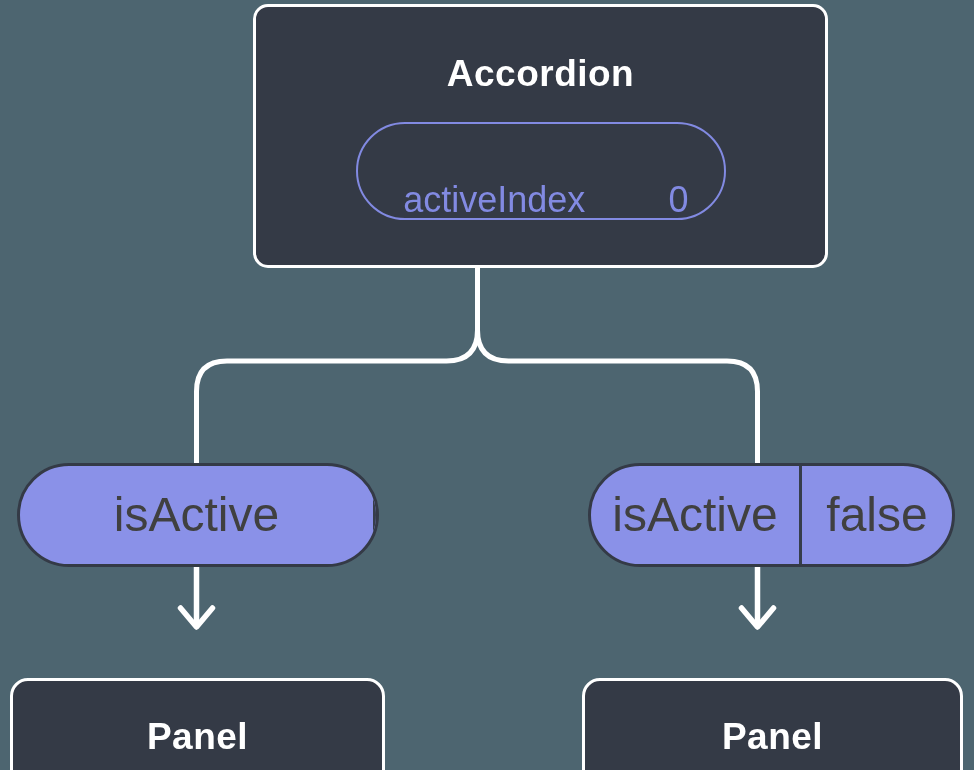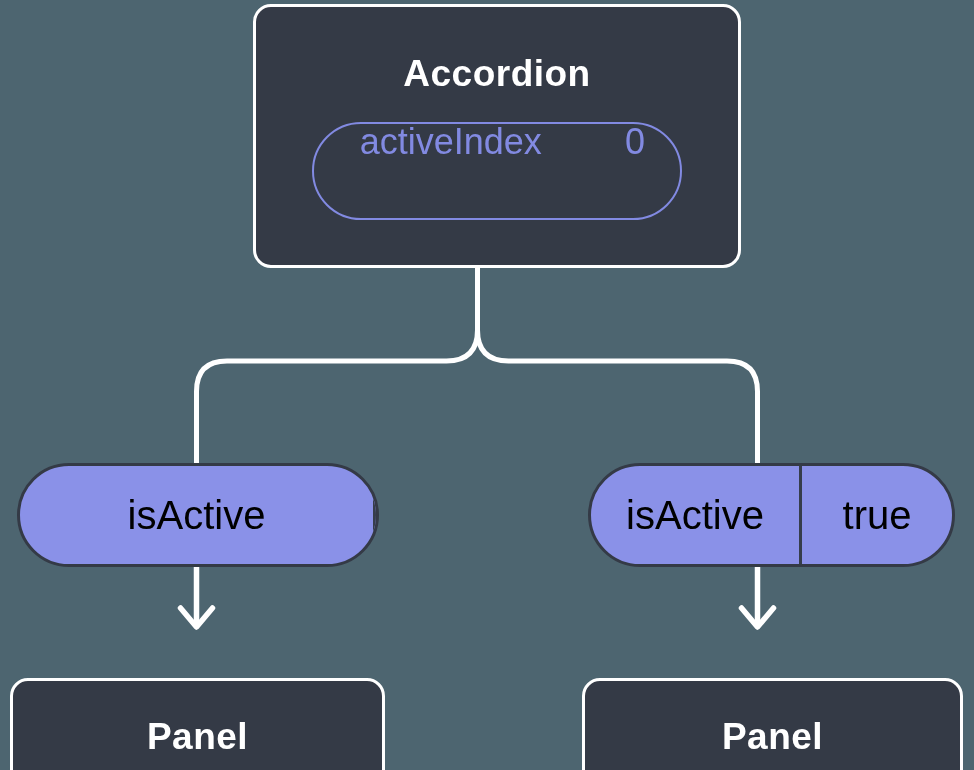--- a/index.html
+++ b/index.html
@@ -28,22 +28,23 @@
     position: absolute;
     box-sizing: border-box;
     background: #343a46;
     border: 3px solid #ffffff;
     border-radius: 18px;
     z-index: 2;
   }
   .accordion-node {
     left: 253px;
     top: 4px;
-    width: 488px;
+    width: 575px;
     height: 264px;
+    border-radius: 15px;
   }
   .node-title {
     position: absolute;
     left: 0;
     width: 100%;
     text-align: center;
     color: #ffffff;
     font-size: 37px;
     font-weight: 600;
     letter-spacing: 0.5px;
@@ -56,21 +57,21 @@
     position: absolute;
     box-sizing: border-box;
     left: 50%;
     transform: translateX(-50%);
     top: 115px;
     width: 370px;
     height: 98px;
     border: 2.5px solid #828ae2;
     border-radius: 49px;
     display: flex;
-    align-items: flex-start;
+    align-items: flex-end;
     overflow: hidden;
   }
   .state-pill .seg {
     display: flex;
     align-items: center;
     justify-content: center;
     color: #828ae2;
     font-size: 36px;
     line-height: 1;
   }
@@ -88,22 +89,22 @@
     border-radius: 52px;
     display: flex;
     align-items: stretch;
     overflow: hidden;
     z-index: 2;
   }
   .prop-pill .seg {
     display: flex;
     align-items: center;
     justify-content: center;
-    color: #000000;
-    font-size: 40px;
+    color: #404040;
+    font-size: 48px;
     line-height: 1;
   }
   .prop-pill .seg.name { flex: 1; }
   .prop-pill .divider {
     width: 3px;
     background: #363d4b;
   }
   .prop-pill-left {
     left: 17px;
     top: 463px;
@@ -164,21 +165,21 @@
   </div>
 
   <div class="prop-pill prop-pill-left">
     <div class="seg name">isActive</div>
     <div class="divider"></div>
   </div>
 
   <div class="prop-pill prop-pill-right">
     <div class="seg name">isActive</div>
     <div class="divider"></div>
-    <div class="seg value">true</div>
+    <div class="seg value">false</div>
   </div>
 
   <div class="node panel-node panel-node-left">
     <div class="panel-title">Panel</div>
   </div>
 
   <div class="node panel-node panel-node-right">
     <div class="panel-title">Panel</div>
   </div>
 

